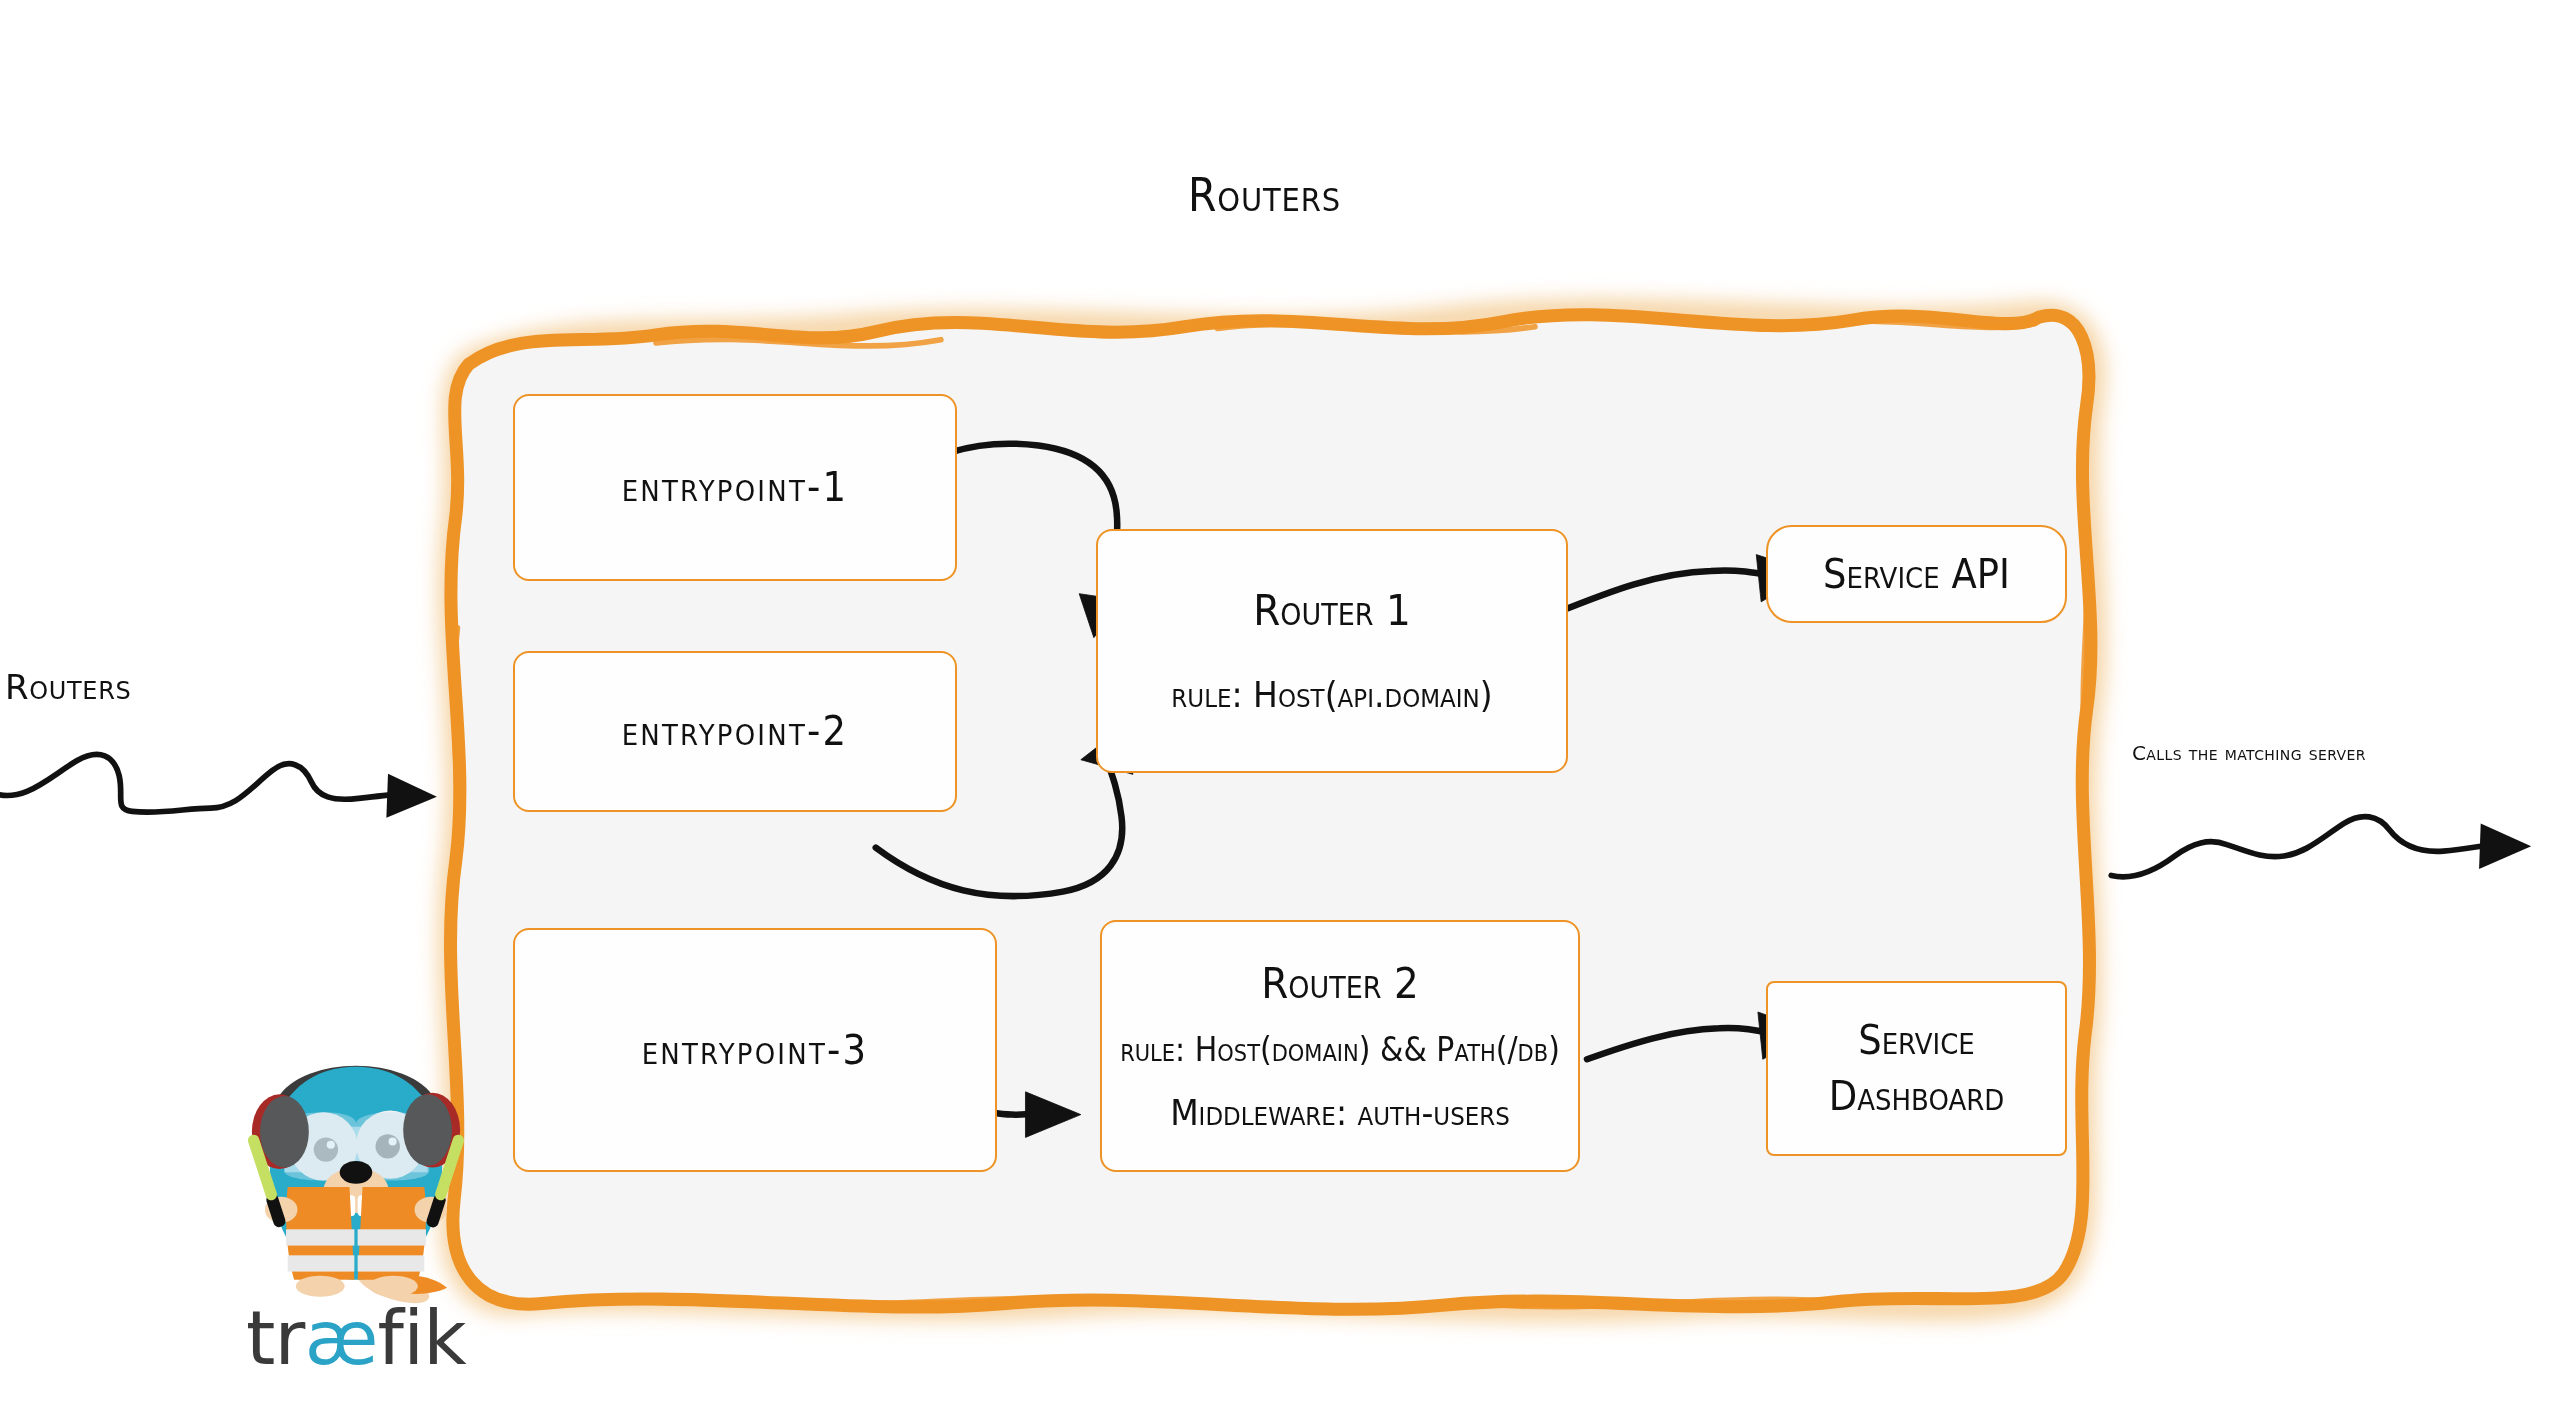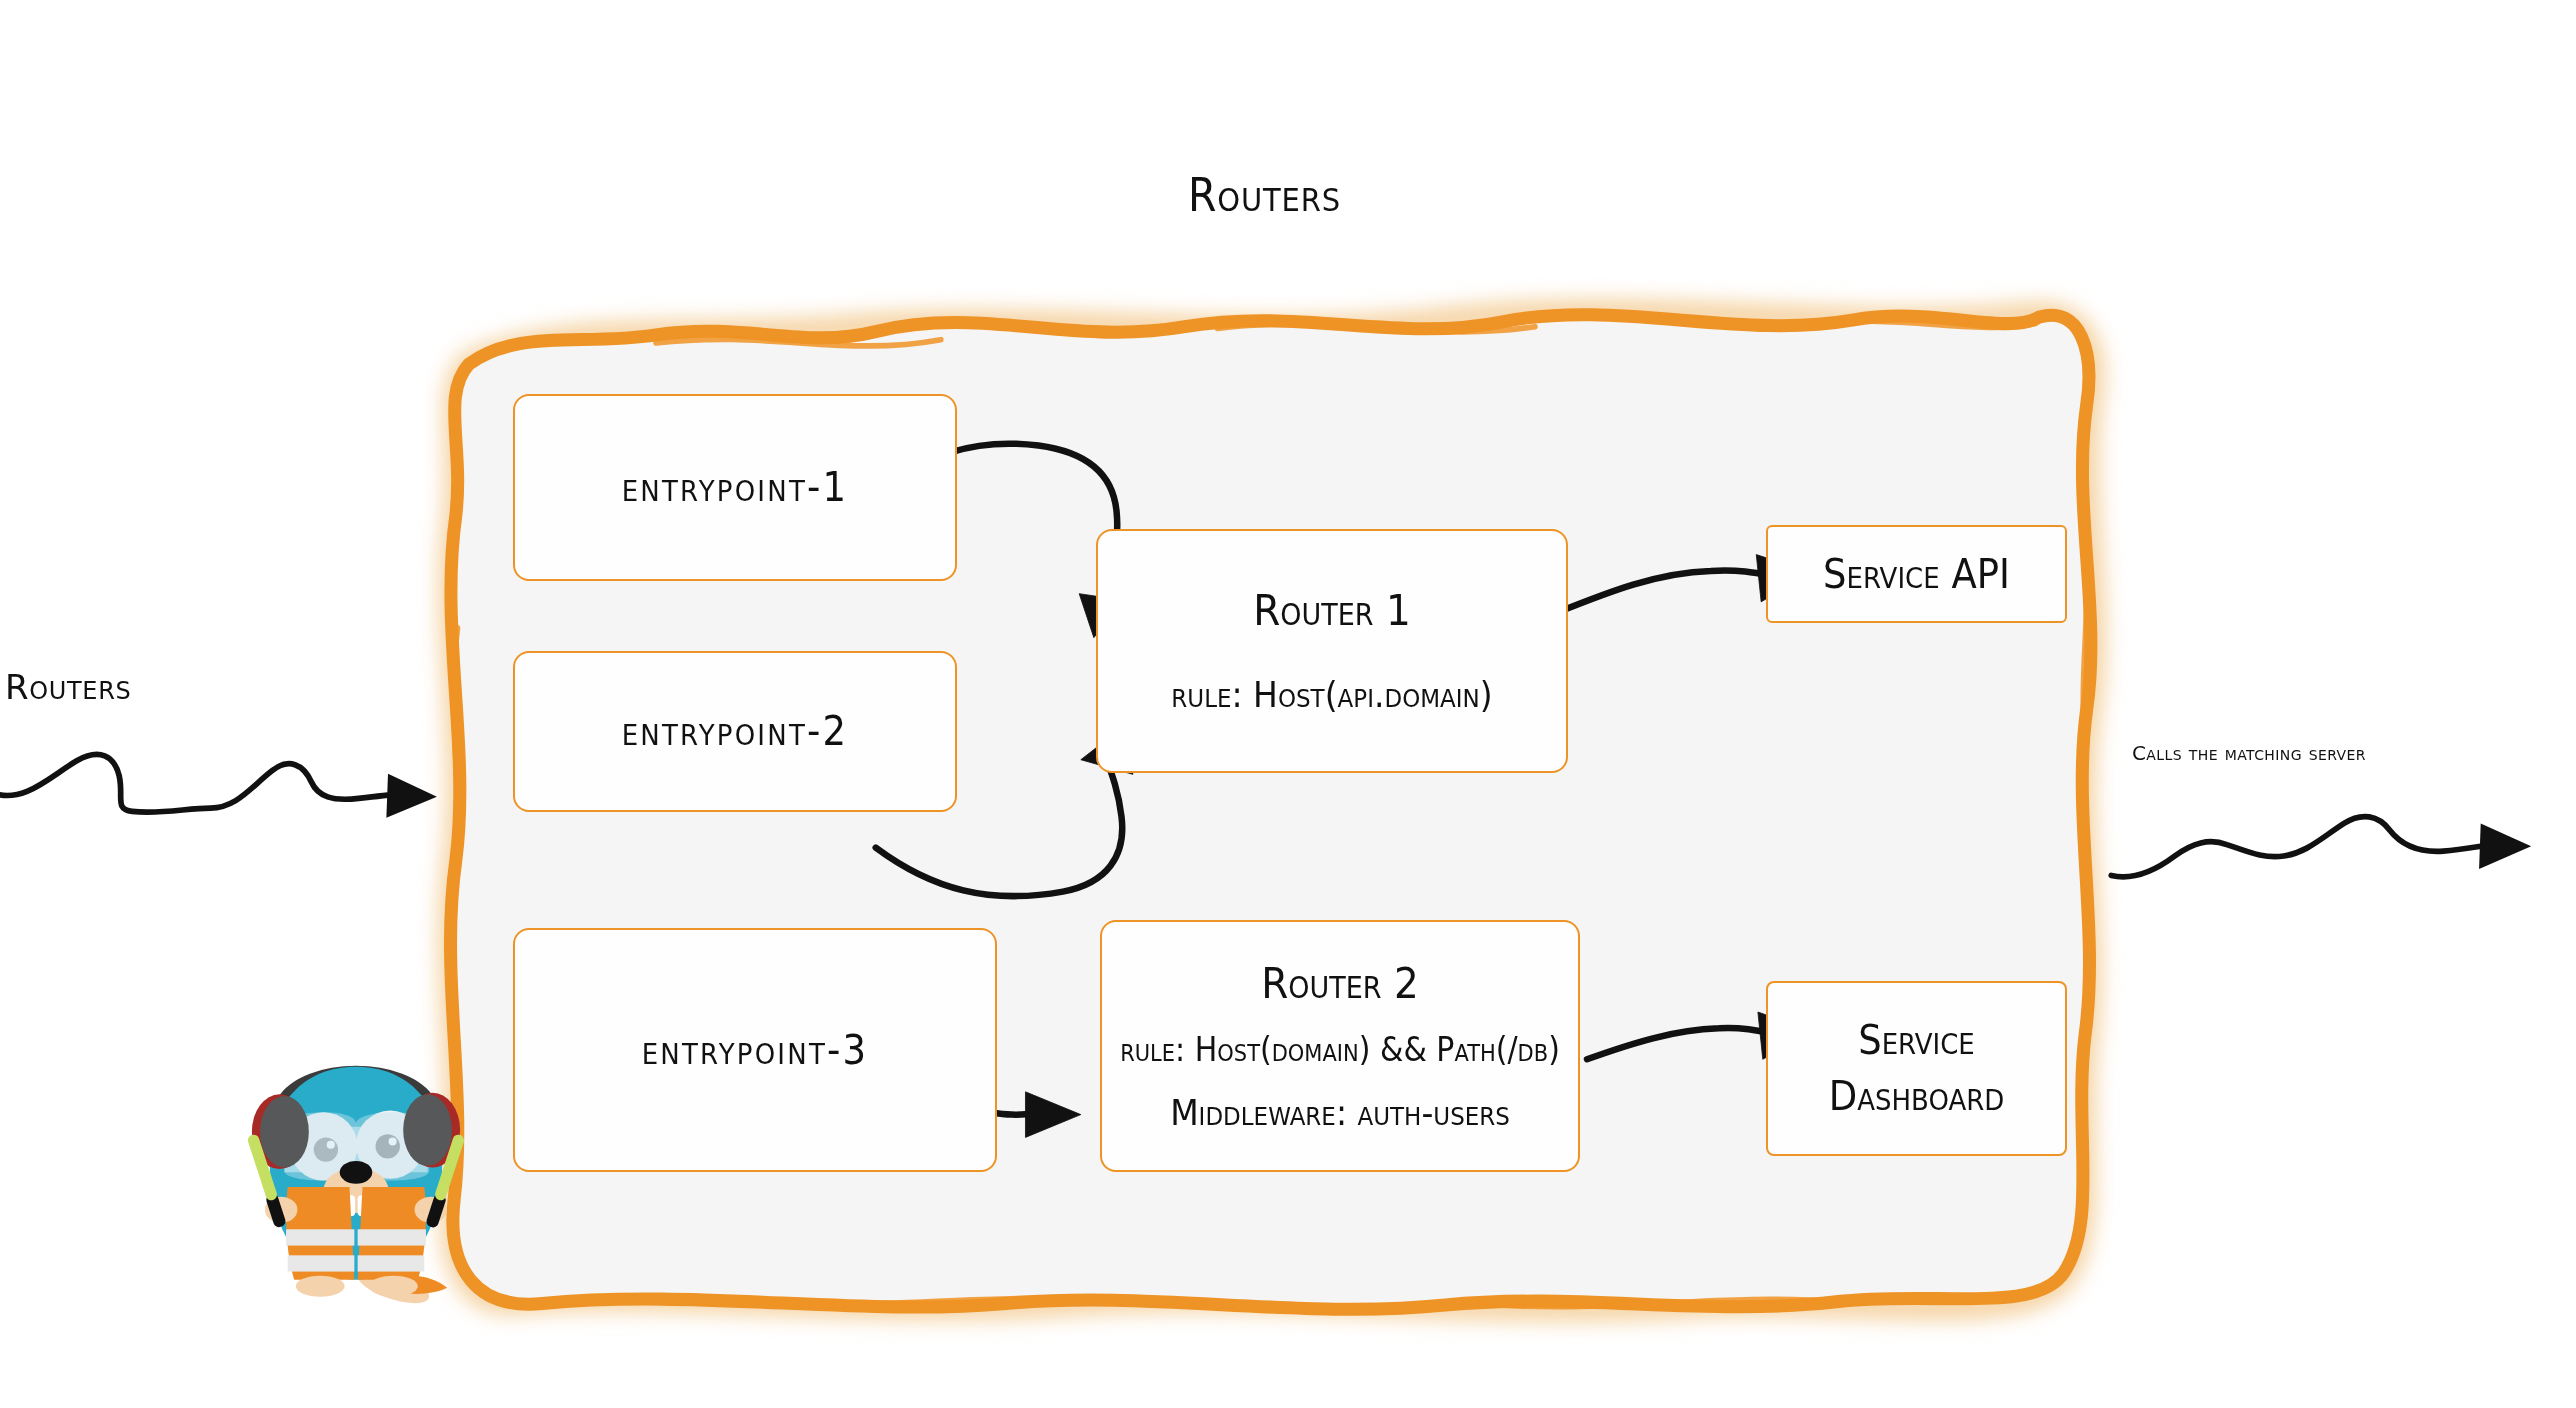--- a/index.html
+++ b/index.html
@@ -56,21 +56,21 @@
   .ep-label{font-size:37px;letter-spacing:.06em;}
 
   
   #router1{left:1096px;top:501px;width:472px;height:244px;gap:42px;margin-top:28px;}
   #router2{left:1100px;top:920px;width:480px;height:252px;gap:26px;}
   .router-title{font-size:39px;}
   .router-rule{font-size:33px;}
   .router-rule-sm{font-size:30px;}
 
   
-  #svc-api{left:1766px;top:525px;width:301px;height:98px;border-radius:6px;}
+  #svc-api{left:1766px;top:525px;width:301px;height:98px;border-radius:26px;}
   #svc-dash{left:1766px;top:981px;width:301px;height:175px;border-radius:8px;gap:13px;}
   .svc-label{font-size:37px;}
 
   
   #requests-label{position:absolute;left:4.9px;top:667px;font-size:34px;}
   #calls-label{position:absolute;left:2132px;top:741px;font-size:20px;}
 
   #requests-arrow{position:absolute;left:-8.1px;top:733px;width:440px;height:98px;overflow:visible;}
   #calls-arrow{position:absolute;left:2108px;top:781px;width:472px;height:106px;overflow:visible;}
 
@@ -231,14 +231,15 @@
     <ellipse cx="242" cy="206" rx="20" ry="16" fill="#f3d2ac"></ellipse>
     <rect x="44" y="186" width="15" height="42" rx="7" fill="#111111" transform="rotate(-18 51 207)"></rect>
     <rect x="241" y="186" width="15" height="42" rx="7" fill="#111111" transform="rotate(18 248 207)"></rect>
     <rect x="28" y="112" width="14" height="84" rx="7" fill="#c5df62" transform="rotate(-18 35 154)"></rect>
     <rect x="258" y="112" width="14" height="84" rx="7" fill="#c5df62" transform="rotate(18 265 154)"></rect>
 
     <ellipse cx="106" cy="300" rx="30" ry="13" fill="#f3d2ac"></ellipse>
     <ellipse cx="196" cy="300" rx="30" ry="13" fill="#f3d2ac"></ellipse>
   </svg>
 
+  <div id="wordmark"><span>tr</span><span class="ae">æ</span><span>fik</span></div>
 </div>
 
 
 </body></html>

